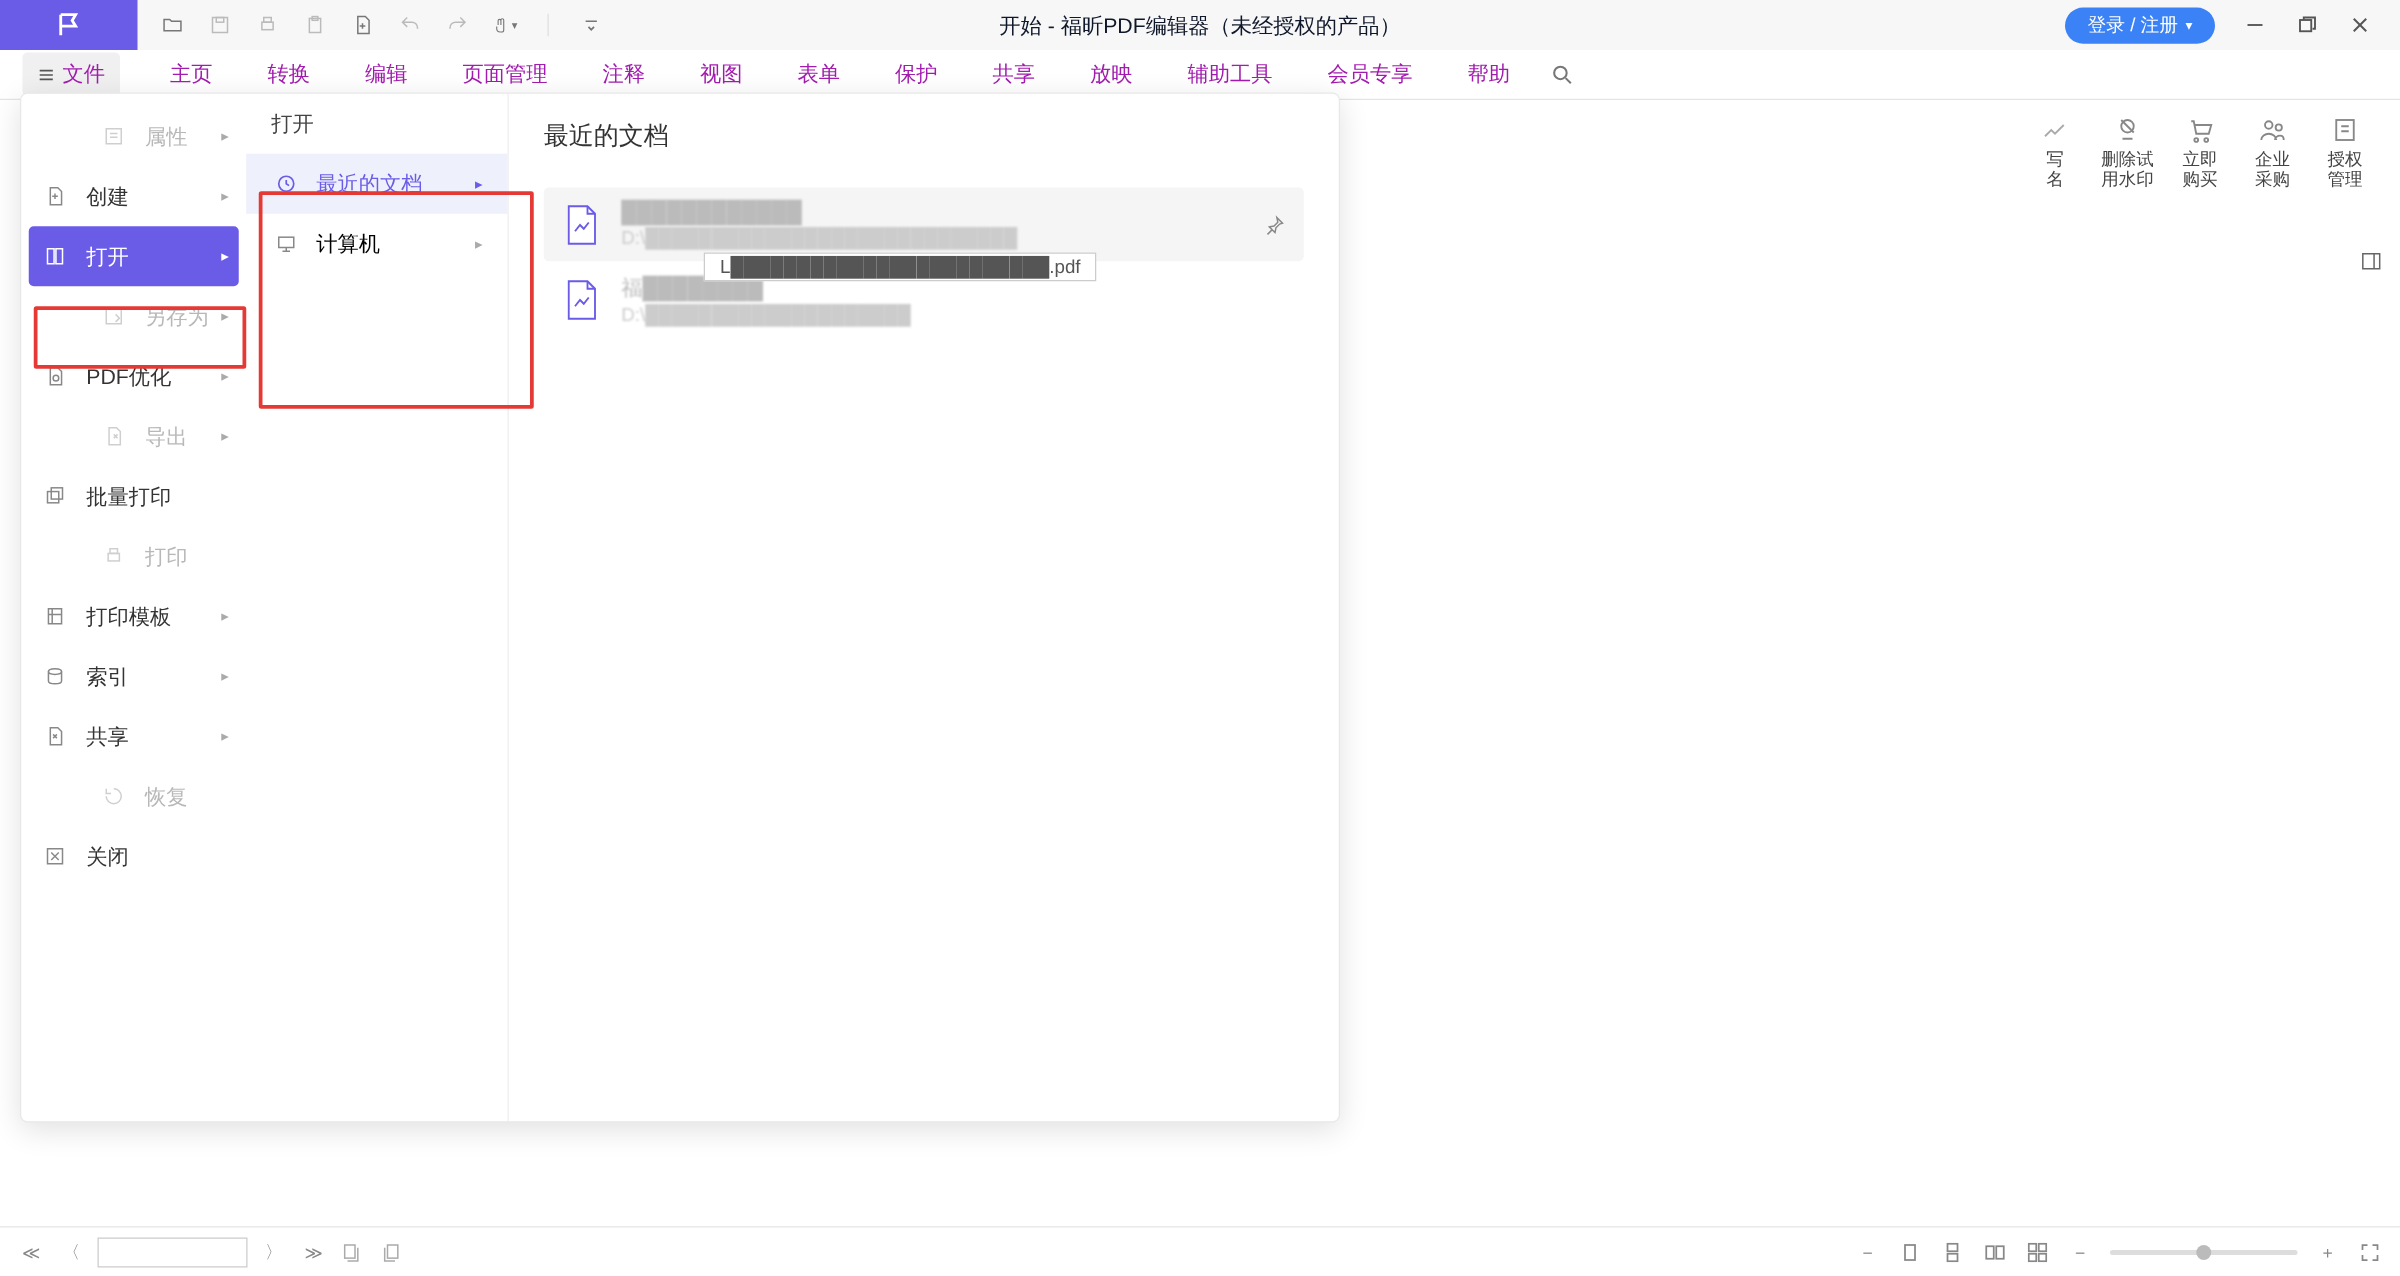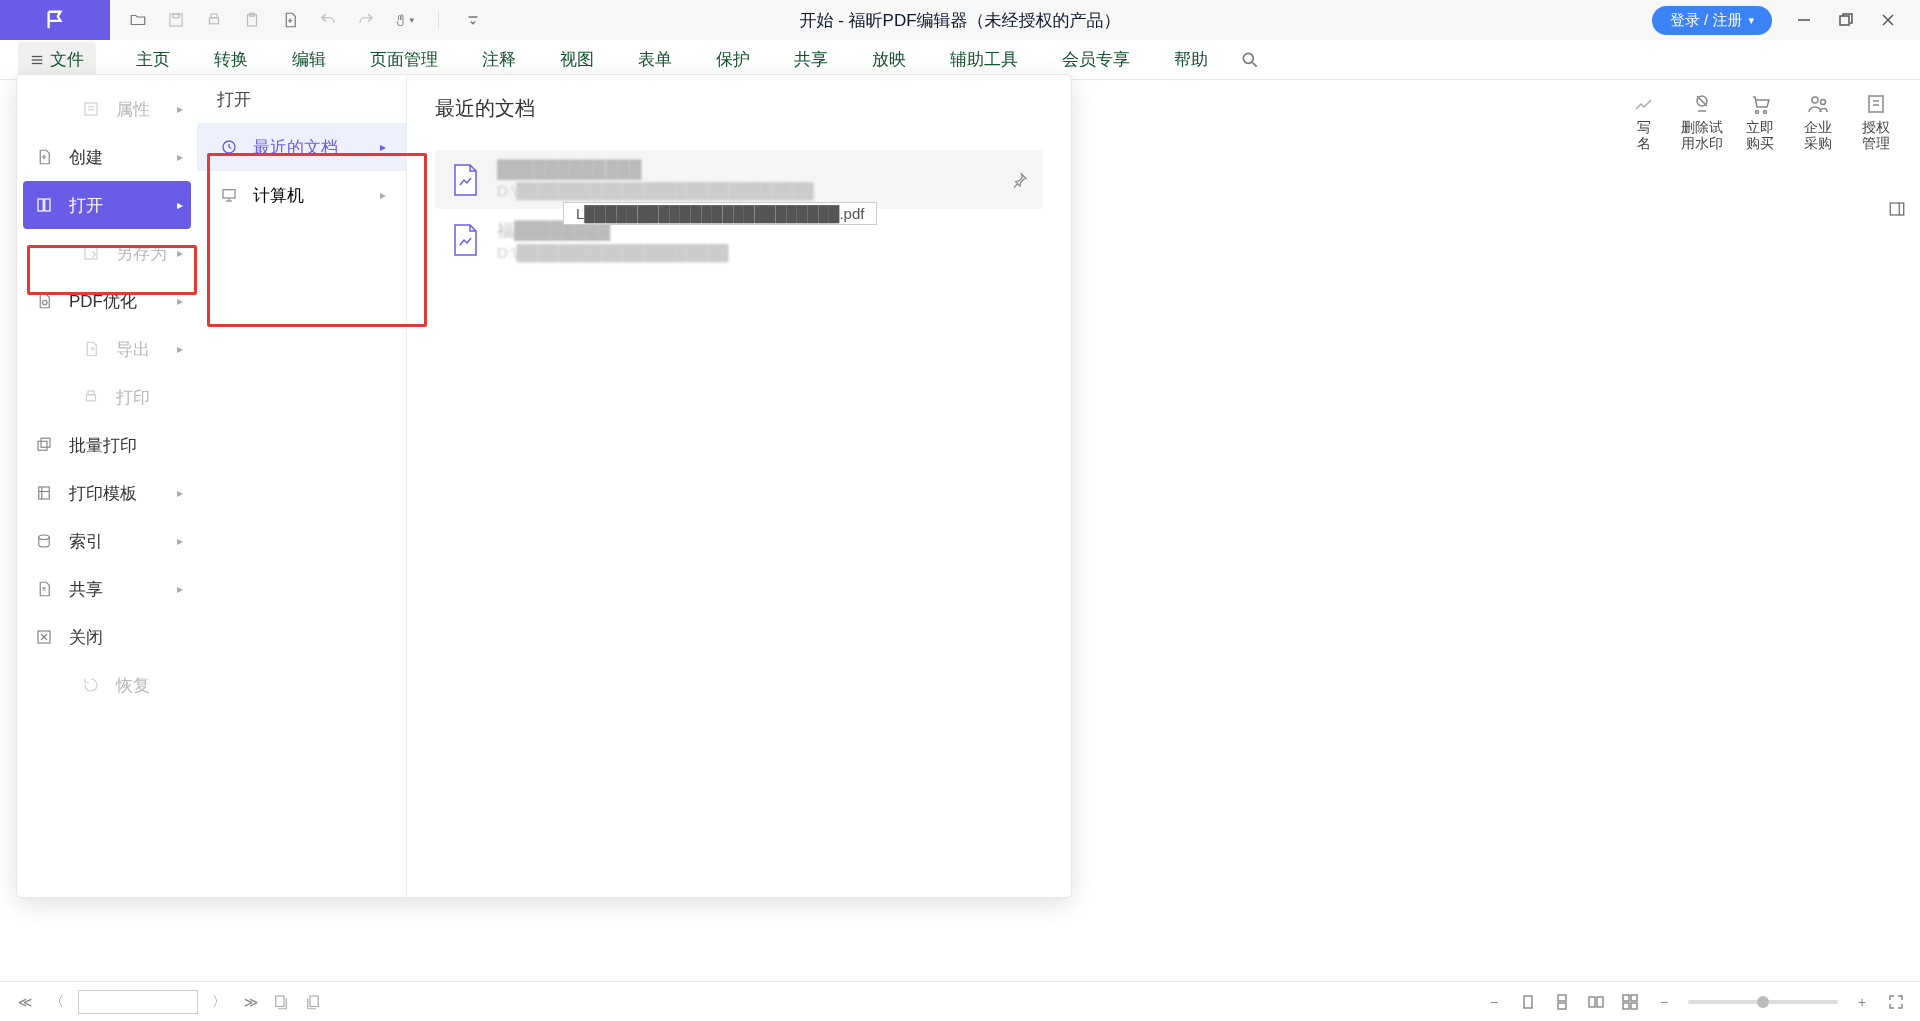--- a/index.html
+++ b/index.html
@@ -11,21 +11,21 @@
 .logo-block svg { width: 22px; height: 22px; }
 .quick-tools { display: flex; align-items: center; gap: 18px; padding: 0 18px; color: #9a9a9a; }
 .quick-tools .qt { width: 20px; height: 20px; display: flex; align-items: center; justify-content: center; cursor: pointer; }
 .quick-tools .sep { width: 1px; height: 18px; background: #e0e0e0; margin: 0 6px; }
 .title-text { position: absolute; left: 50%; transform: translateX(-50%); font-size: 17px; color: #0f172a; }
 .title-right { margin-left: auto; display: flex; align-items: center; gap: 22px; padding-right: 22px; }
 .login-btn { background: #3b82f6; color: #fff; border-radius: 16px; padding: 5px 18px; font-size: 15px; display: flex; align-items: center; gap: 6px; cursor: pointer; }
 .win-btn { width: 20px; height: 20px; display: flex; align-items: center; justify-content: center; color: #555; cursor: pointer; }
 
 
-.ribbon { height: 40px; background: #fff; border-bottom: 1px solid #e5e5e5; display: flex; align-items: center; padding-left: 18px; gap: 0; font-size: 17px; color: #14532d; }
+.ribbon { height: 40px; background: #fff; border-bottom: 1px solid #e5e5e5; display: flex; align-items: center; padding-left: 18px; gap: 0; font-size: 17px; color: #a21caf; }
 .ribbon .file-tab { background: #f0f0f0; padding: 6px 12px; border-radius: 4px; display: flex; align-items: center; gap: 6px; margin-right: 18px; cursor: pointer; }
 .ribbon .tab { padding: 0 22px; cursor: pointer; }
 .ribbon .search-icon { margin-left: 10px; color: #777; }
 
 
 .action-strip { position: absolute; top: 80px; right: 0; height: 80px; display: flex; align-items: center; gap: 10px; padding: 0 20px; background: #fff; }
 .action-strip .act { display: flex; flex-direction: column; align-items: center; justify-content: center; width: 48px; font-size: 14px; color: #444; cursor: pointer; }
 .action-strip .act .ic { height: 30px; display: flex; align-items: center; justify-content: center; color: #888; }
 .action-strip .act .lbl { line-height: 1.15; text-align: center; white-space: pre-line; }
 
@@ -318,37 +318,37 @@
     <div class="col1-item dim">
         <span class="mi-icon">
           <svg width="18" height="18" viewBox="0 0 24 24" fill="none" stroke="currentColor" stroke-width="1.6">
             <path d="M7 3h8l4 4v14H7z"></path>
             <path d="M12 10l4 4M16 10l-4 4"></path>
           </svg>
         </span>
         <span>导出</span>
         <span class="chev">▸</span>
       </div>
+    <div class="col1-item">
+        <span class="mi-icon">
+          <svg width="18" height="18" viewBox="0 0 24 24" fill="none" stroke="currentColor" stroke-width="1.6">
+            <rect x="4" y="7" width="12" height="12"></rect>
+            <rect x="8" y="3" width="12" height="12"></rect>
+          </svg>
+        </span>
+        <span>批量打印</span>
+      </div>
     <div class="col1-item dim">
         <span class="mi-icon">
           <svg width="18" height="18" viewBox="0 0 24 24" fill="none" stroke="currentColor" stroke-width="1.6">
             <rect x="6" y="9" width="12" height="8"></rect>
             <rect x="8" y="4" width="8" height="5"></rect>
           </svg>
         </span>
         <span>打印</span>
-      </div>
-    <div class="col1-item">
-        <span class="mi-icon">
-          <svg width="18" height="18" viewBox="0 0 24 24" fill="none" stroke="currentColor" stroke-width="1.6">
-            <rect x="4" y="7" width="12" height="12"></rect>
-            <rect x="8" y="3" width="12" height="12"></rect>
-          </svg>
-        </span>
-        <span>批量打印</span>
       </div>
     <div class="col1-item">
         <span class="mi-icon">
           <svg width="18" height="18" viewBox="0 0 24 24" fill="none" stroke="currentColor" stroke-width="1.6">
             <rect x="5" y="4" width="14" height="16"></rect>
             <line x1="9" y1="4" x2="9" y2="20"></line>
             <line x1="5" y1="10" x2="19" y2="10"></line>
           </svg>
         </span>
         <span>打印模板</span>
@@ -367,37 +367,37 @@
     <div class="col1-item">
         <span class="mi-icon">
           <svg width="18" height="18" viewBox="0 0 24 24" fill="none" stroke="currentColor" stroke-width="1.6">
             <path d="M7 3h8l4 4v14H7z"></path>
             <path d="M10 14l4-4M14 14l-4-4"></path>
           </svg>
         </span>
         <span>共享</span>
         <span class="chev">▸</span>
       </div>
+    <div class="col1-item dim">
+        <span class="mi-icon">
+          <svg width="18" height="18" viewBox="0 0 24 24" fill="none" stroke="currentColor" stroke-width="1.6">
+            <path d="M4 12a8 8 0 108-8M4 4v5h5"></path>
+          </svg>
+        </span>
+        <span>恢复</span>
+      </div>
     <div class="col1-item">
         <span class="mi-icon">
           <svg width="18" height="18" viewBox="0 0 24 24" fill="none" stroke="currentColor" stroke-width="1.6">
             <rect x="4" y="4" width="16" height="16"></rect>
             <line x1="8" y1="8" x2="16" y2="16"></line>
             <line x1="16" y1="8" x2="8" y2="16"></line>
           </svg>
         </span>
         <span>关闭</span>
-      </div>
-    <div class="col1-item dim">
-        <span class="mi-icon">
-          <svg width="18" height="18" viewBox="0 0 24 24" fill="none" stroke="currentColor" stroke-width="1.6">
-            <path d="M4 12a8 8 0 108-8M4 4v5h5"></path>
-          </svg>
-        </span>
-        <span>恢复</span>
       </div>
   </div>
 
   <div class="file-col2">
     <div class="col2-header">打开</div>
     <div class="col2-item active">
       <span class="mi-icon">
           <svg width="18" height="18" viewBox="0 0 24 24" fill="none" stroke="currentColor" stroke-width="1.8">
             <circle cx="12" cy="12" r="8"></circle>
             <path d="M12 8v4l3 2"></path>

